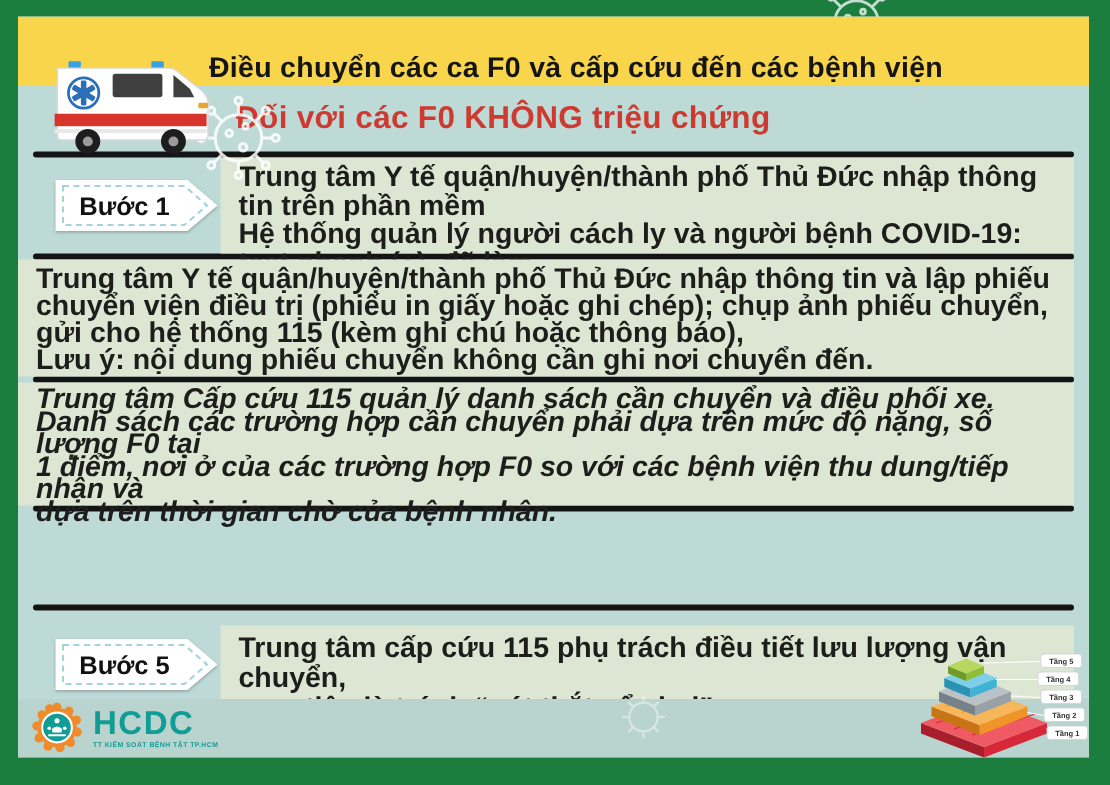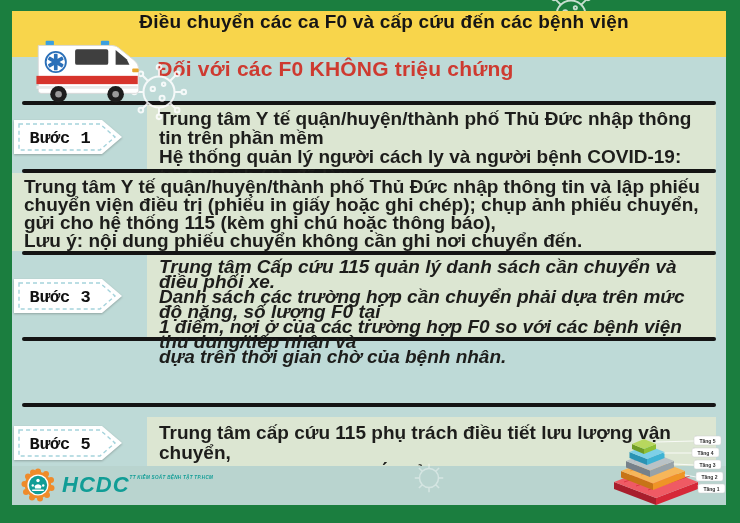--- a/index.html
+++ b/index.html
@@ -24,59 +24,59 @@
     overflow:hidden;
   }
   .content{
     position:absolute;left:12px;top:11px;width:714px;height:494px;
     background:var(--bg-teal);
     overflow:hidden;
   }
   .yellow-band{
     position:absolute;left:0;top:0;width:714px;height:46px;
     background:var(--yellow-band);
-    display:flex;align-items:flex-start;justify-content:center;
+    display:flex;align-items:flex-end;justify-content:center;
   }
   .header-title{
     font-size:19px;font-weight:bold;color:#151515;
     padding-left:30px;letter-spacing:0.2px;
   }
   .ambulance{position:absolute;left:20px;top:28px;z-index:5;}
   .subtitle-row{
     position:absolute;left:0;top:46px;width:575px;height:44px;
-    display:flex;align-items:flex-start;justify-content:center;
+    display:flex;align-items:center;justify-content:center;
   }
   .subtitle{
     font-size:21px;font-weight:bold;color:var(--red-title);
     padding-left:72px;letter-spacing:0.2px;
   }
   .rows{position:absolute;left:0;top:90px;width:714px;}
   .sep{height:4px;background:var(--sep-black);margin:0 10px;border-radius:2px;}
   .step-row{display:flex;align-items:center;}
-  .label-cell{width:135px;display:flex;align-items:center;justify-content:flex-start;flex:0 0 135px;font-family:Liberation Mono, monospace;}
+  .label-cell{width:135px;display:flex;align-items:center;justify-content:flex-end;flex:0 0 135px;}
   .step-label-svg{filter:drop-shadow(0 1px 1px rgba(0,0,0,0.25));}
   .step-label-text{font-size:17px;font-weight:bold;fill:#111;}
   .text-block{
     flex:1;background:var(--block-sage);height:100%;
     margin-right:10px;
     padding:4px 10px 2px 12px;
     font-size:19px;font-weight:bold;color:var(--text-dark);
     white-space:pre-line;
   }
   .r1{height:64px;} .r1 .text-block{line-height:19px;padding-top:4px;}
   .r2{height:78px;} .r2 .text-block{line-height:18px;padding-top:5px;}
   .r3{height:82px;} .r3 .text-block{line-height:15px;padding-top:4px;font-style:italic;}
   .r4{height:62px;} .r4 .text-block{line-height:19px;padding-top:3px;}
   .r5{height:72px;} .r5 .text-block{line-height:20px;padding-top:6px;margin-top:20px;}
   .footer-strip{
     position:absolute;left:0;top:455px;width:714px;height:39px;
     background:var(--footer-strip);
   }
   .hcdc-logo{position:absolute;left:8px;top:456px;display:flex;align-items:center;gap:6px;}
-  .hcdc-text-wrap{display:flex;flex-direction:row;line-height:1;font-style:italic;}
+  .hcdc-text-wrap{display:flex;flex-direction:column;line-height:1;}
   .hcdc-name{font-size:22px;font-weight:bold;color:var(--hcdc-teal);letter-spacing:1px;}
   .hcdc-tagline{font-size:4.6px;font-weight:bold;color:var(--hcdc-teal);letter-spacing:0.3px;margin-top:2px;}
   .pyramid{position:absolute;right:0px;top:421px;}
   .tier-tag-text{font-size:5px;font-weight:bold;fill:#333;}
   .virus{position:absolute;pointer-events:none;}
 </style>
 </head>
 <body>
 
 <div class="page">
@@ -183,27 +183,20 @@
 
       <div class="step-row r2">
         <div class="text-block">Trung tâm Y tế quận/huyện/thành phố Thủ Đức nhập thông tin và lập phiếu
 chuyển viện điều trị (phiếu in giấy hoặc ghi chép); chụp ảnh phiếu chuyển,
 gửi cho hệ thống 115 (kèm ghi chú hoặc thông báo),
 Lưu ý: nội dung phiếu chuyển không cần ghi nơi chuyển đến.</div>
       </div>
       <div class="sep"></div>
 
       <div class="step-row r3">
-        <div class="label-cell">
-          <svg class="step-label-svg" width="112" height="38" viewBox="0 0 112 38">
-            <polygon points="2,2 90,2 110,19 90,36 2,36" fill="#ffffff"></polygon>
-            <polygon points="7,6 88,6 103,19 88,32 7,32" fill="none" stroke="#a5d3dc" stroke-width="1.4" stroke-dasharray="4 3"></polygon>
-            <text class="step-label-text" x="48" y="25" text-anchor="middle">Bước 3</text>
-          </svg>
-        </div>
         <div class="text-block">Trung tâm Cấp cứu 115 quản lý danh sách cần chuyển và điều phối xe.
 Danh sách các trường hợp cần chuyển phải dựa trên mức độ nặng, số lượng F0 tại
 1 điểm, nơi ở của các trường hợp F0 so với các bệnh viện thu dung/tiếp nhận và
 dựa trên thời gian chờ của bệnh nhân.</div>
       </div>
       <div class="sep"></div>
 
       <div class="step-row r4">
       </div>
       <div class="sep"></div>

